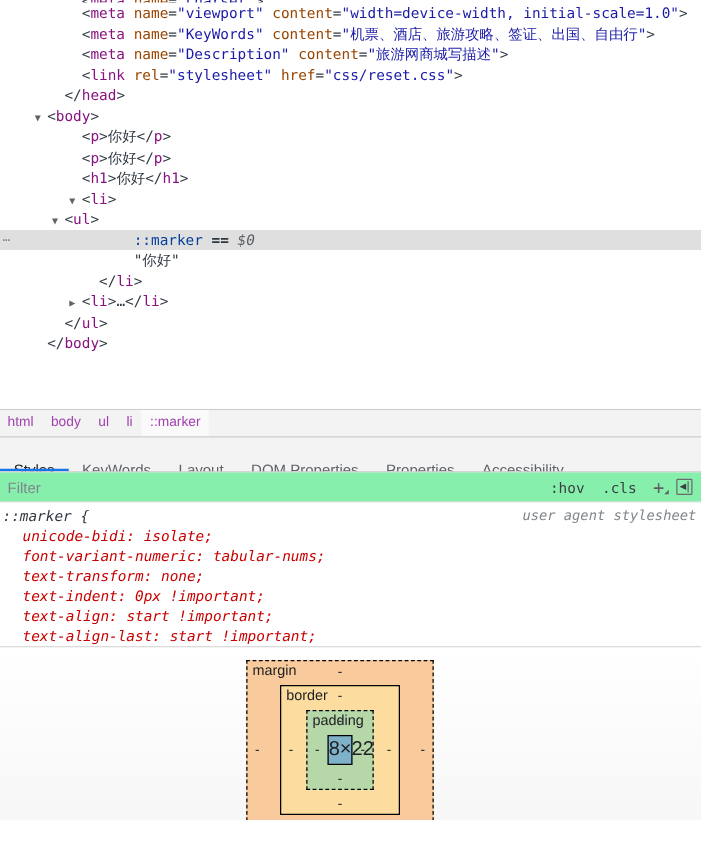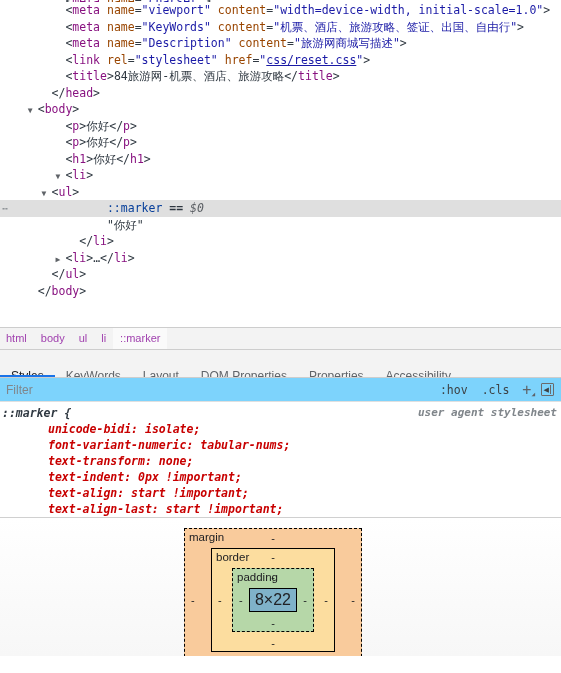--- a/index.html
+++ b/index.html
@@ -47,21 +47,21 @@
   .dom-row.selected::before {
     content: "";
     position: absolute;
     left: 0; right: 0; top: 0; bottom: 0;
     background: rgba(0,0,0,0.035);
     pointer-events: none;
   }
   .tagname  { color: #881280; }
   .attr     { color: #994500; }
   .attrval  { color: #1a1aa6; }
-  .link     { color: #1a1aa6; text-decoration: underline; }
+  .link     { color: #1a1aa6; }
   .punct    { color: #303942; }
   .txt      { color: #303942; }
   .pseudo   { color: #0842a0; }
   .eqsel    { color: #303942; font-weight: bold; }
   .dollar   { color: #5f6368; font-style: italic; }
   .twisty {
     display: inline-block;
     width: 10px;
     color: #5f6368;
     font-size: 8px;
@@ -128,21 +128,21 @@
     content: "";
     position: absolute;
     left: 0; right: 0; bottom: 0;
     height: 2px;
     background: #1a73e8;
   }
 
   
   .filterbar {
     height: 23px;
-    background: #7dd3fc;
+    background: #86efac;
     border-bottom: 1px solid #e0e0e0;
     display: flex;
     align-items: center;
     overflow: hidden;
   }
   .filter-input {
     flex: 1;
     border: none;
     outline: none;
     font-size: 12px;
@@ -206,21 +206,20 @@
   .styles-pane {
     background: #fff;
     font-family: "DejaVu Sans Mono", monospace;
     font-size: 11.5px;
     line-height: 16px;
     padding: 3px 0 4px 0;
     border-bottom: 1px solid #d0d0d0;
     height: 116px;
     box-sizing: border-box;
     overflow: hidden;
-    font-weight: bold;
   }
   .rule-head {
     display: flex;
     justify-content: space-between;
     padding: 0 4px 0 2px;
     white-space: pre;
   }
   .rule-sel {
     color: #303942;
     font-style: italic;
@@ -229,37 +228,37 @@
     color: #80868b;
     font-style: italic;
     font-family: "DejaVu Sans Mono", monospace;
     font-size: 11px;
   }
   .decl {
     padding-left: 18px;
     white-space: pre;
     font-style: italic;
   }
-  .prop { color: #c80000; margin-left: 30px; }
+  .prop { color: #c80000; }
   .val  { color: #c80000; }
   .semi { color: #c80000; }
   .brace { color: #303942; font-style: italic; padding-left: 2px; }
 
   
   .boxmodel-area {
     position: relative;
     background: linear-gradient(#ffffff, #f7f7f7);
     height: 138px;
     overflow: hidden;
   }
   .bm {
     position: absolute;
-    left: 184px;
+    left: 197px;
     top: 10px;
-    width: 178px;
+    width: 150px;
     font-family: "Liberation Sans", sans-serif;
   }
   .bm-layer {
     position: relative;
     box-sizing: border-box;
   }
   .bm-margin {
     background: #f9cb9c;
     border: 1px dashed #000;
     padding: 19px 26px;
@@ -313,21 +312,20 @@
 </style>
 </head>
 <body>
 
 <div class="dom-tree" id="dom-tree">
     <div class="dom-row first-partial"><span>        </span><span class="twisty"></span><span class="punct">&lt;</span><span class="tagname">meta</span><span class="punct"> </span><span class="attr">name</span><span class="punct">=</span><span class="attrval">"charset"</span><span class="punct">&gt;</span></div>
     <div class="dom-row"><span>        </span><span class="twisty"></span><span class="punct">&lt;</span><span class="tagname">meta</span><span class="punct"> </span><span class="attr">name</span><span class="punct">=</span><span class="attrval">"viewport"</span><span class="punct"> </span><span class="attr">content</span><span class="punct">=</span><span class="attrval">"width=device-width, initial-scale=1.0"</span><span class="punct">&gt;</span></div>
     <div class="dom-row"><span>        </span><span class="twisty"></span><span class="punct">&lt;</span><span class="tagname">meta</span><span class="punct"> </span><span class="attr">name</span><span class="punct">=</span><span class="attrval">"KeyWords"</span><span class="punct"> </span><span class="attr">content</span><span class="punct">=</span><span class="attrval">"机票、酒店、旅游攻略、签证、出国、自由行"</span><span class="punct">&gt;</span></div>
     <div class="dom-row"><span>        </span><span class="twisty"></span><span class="punct">&lt;</span><span class="tagname">meta</span><span class="punct"> </span><span class="attr">name</span><span class="punct">=</span><span class="attrval">"Description"</span><span class="punct"> </span><span class="attr">content</span><span class="punct">=</span><span class="attrval">"旅游网商城写描述"</span><span class="punct">&gt;</span></div>
     <div class="dom-row"><span>        </span><span class="twisty"></span><span class="punct">&lt;</span><span class="tagname">link</span><span class="punct"> </span><span class="attr">rel</span><span class="punct">=</span><span class="attrval">"stylesheet"</span><span class="punct"> </span><span class="attr">href</span><span class="punct">=</span><span class="attrval">"</span><span class="link">css/reset.css</span><span class="attrval">"</span><span class="punct">&gt;</span></div>
-    <div class="dom-row"><span>        </span><span class="twisty"></span><span class="punct">&lt;</span><span class="tagname">title</span><span class="punct">&gt;</span><span class="txt">84旅游网-机票、酒店、旅游攻略</span><span class="punct">&lt;/</span><span class="tagname">title</span><span class="punct">&gt;</span></div>
     <div class="dom-row"><span>      </span><span class="twisty"></span><span class="punct">&lt;/</span><span class="tagname">head</span><span class="punct">&gt;</span></div>
     <div class="dom-row"><span>    </span><span class="twisty">▼</span><span class="punct">&lt;</span><span class="tagname">body</span><span class="punct">&gt;</span></div>
     <div class="dom-row"><span>        </span><span class="twisty"></span><span class="punct">&lt;</span><span class="tagname">p</span><span class="punct">&gt;</span><span class="txt">你好</span><span class="punct">&lt;/</span><span class="tagname">p</span><span class="punct">&gt;</span></div>
     <div class="dom-row"><span>        </span><span class="twisty"></span><span class="punct">&lt;</span><span class="tagname">p</span><span class="punct">&gt;</span><span class="txt">你好</span><span class="punct">&lt;/</span><span class="tagname">p</span><span class="punct">&gt;</span></div>
     <div class="dom-row"><span>        </span><span class="twisty"></span><span class="punct">&lt;</span><span class="tagname">h1</span><span class="punct">&gt;</span><span class="txt">你好</span><span class="punct">&lt;/</span><span class="tagname">h1</span><span class="punct">&gt;</span></div>
     <div class="dom-row"><span>        </span><span class="twisty">▼</span><span class="punct">&lt;</span><span class="tagname">li</span><span class="punct">&gt;</span></div>
     <div class="dom-row"><span>      </span><span class="twisty">▼</span><span class="punct">&lt;</span><span class="tagname">ul</span><span class="punct">&gt;</span></div>
     <div class="dom-row selected"><span class="dots">⋯</span><span>              </span><span class="twisty"></span><span class="pseudo">::marker</span><span class="eqsel"> == </span><span class="dollar">$0</span></div>
     <div class="dom-row"><span>              </span><span class="twisty"></span><span class="txt">"你好"</span></div>
     <div class="dom-row"><span>          </span><span class="twisty"></span><span class="punct">&lt;/</span><span class="tagname">li</span><span class="punct">&gt;</span></div>

